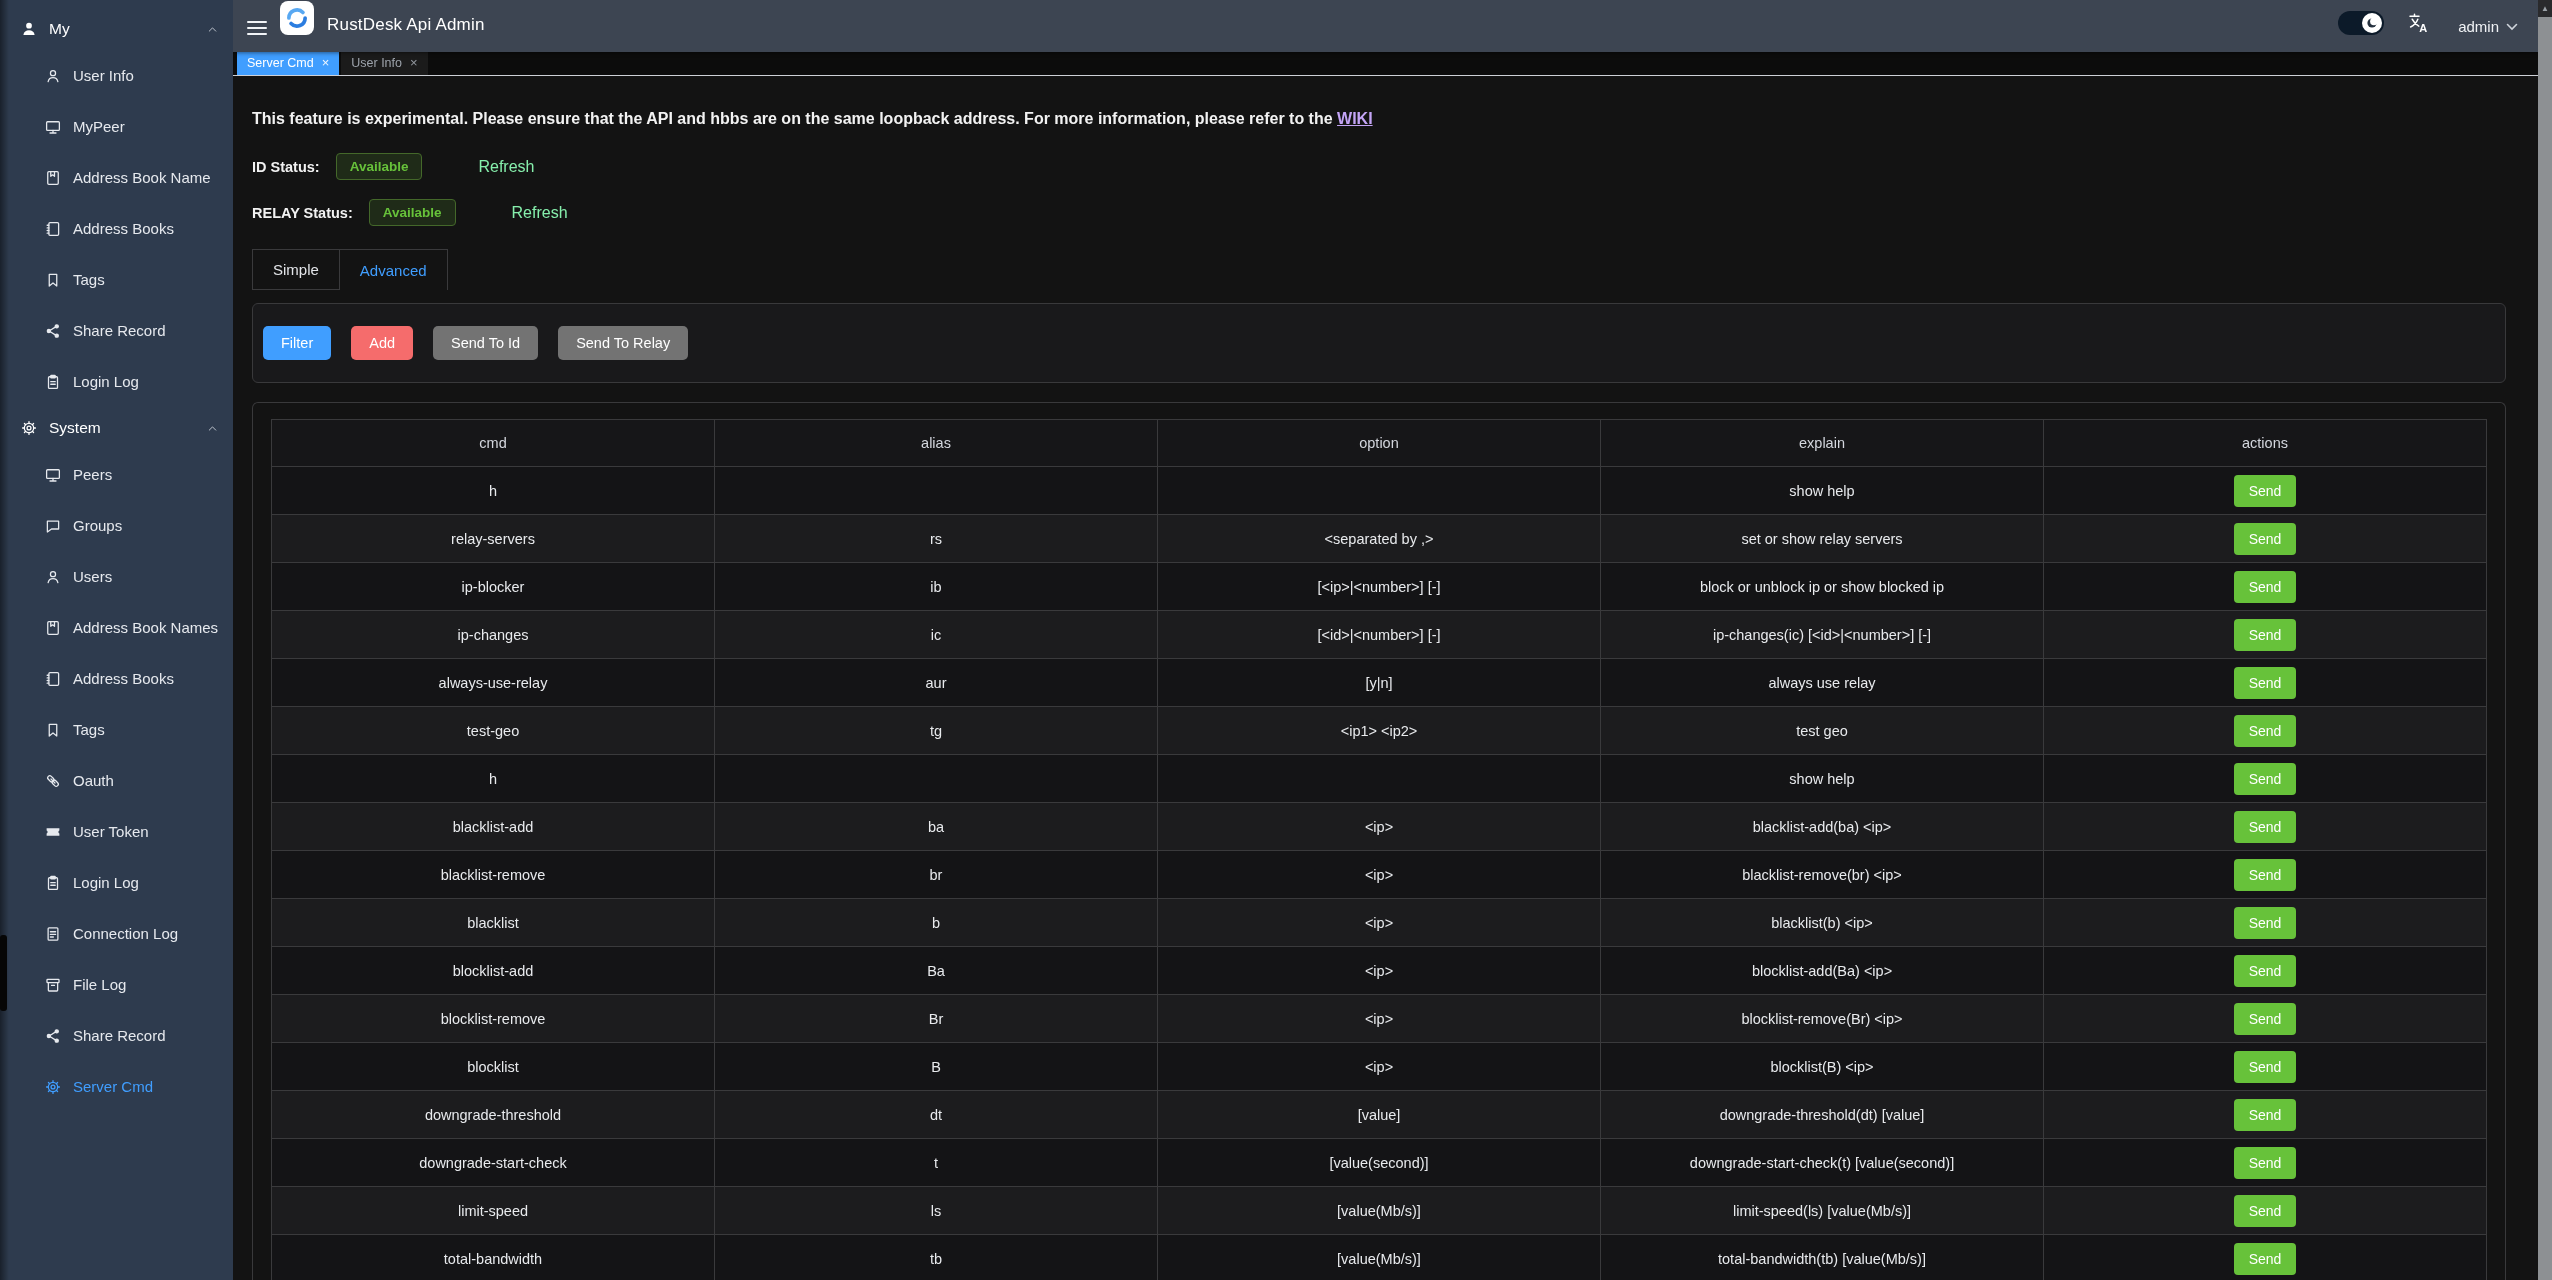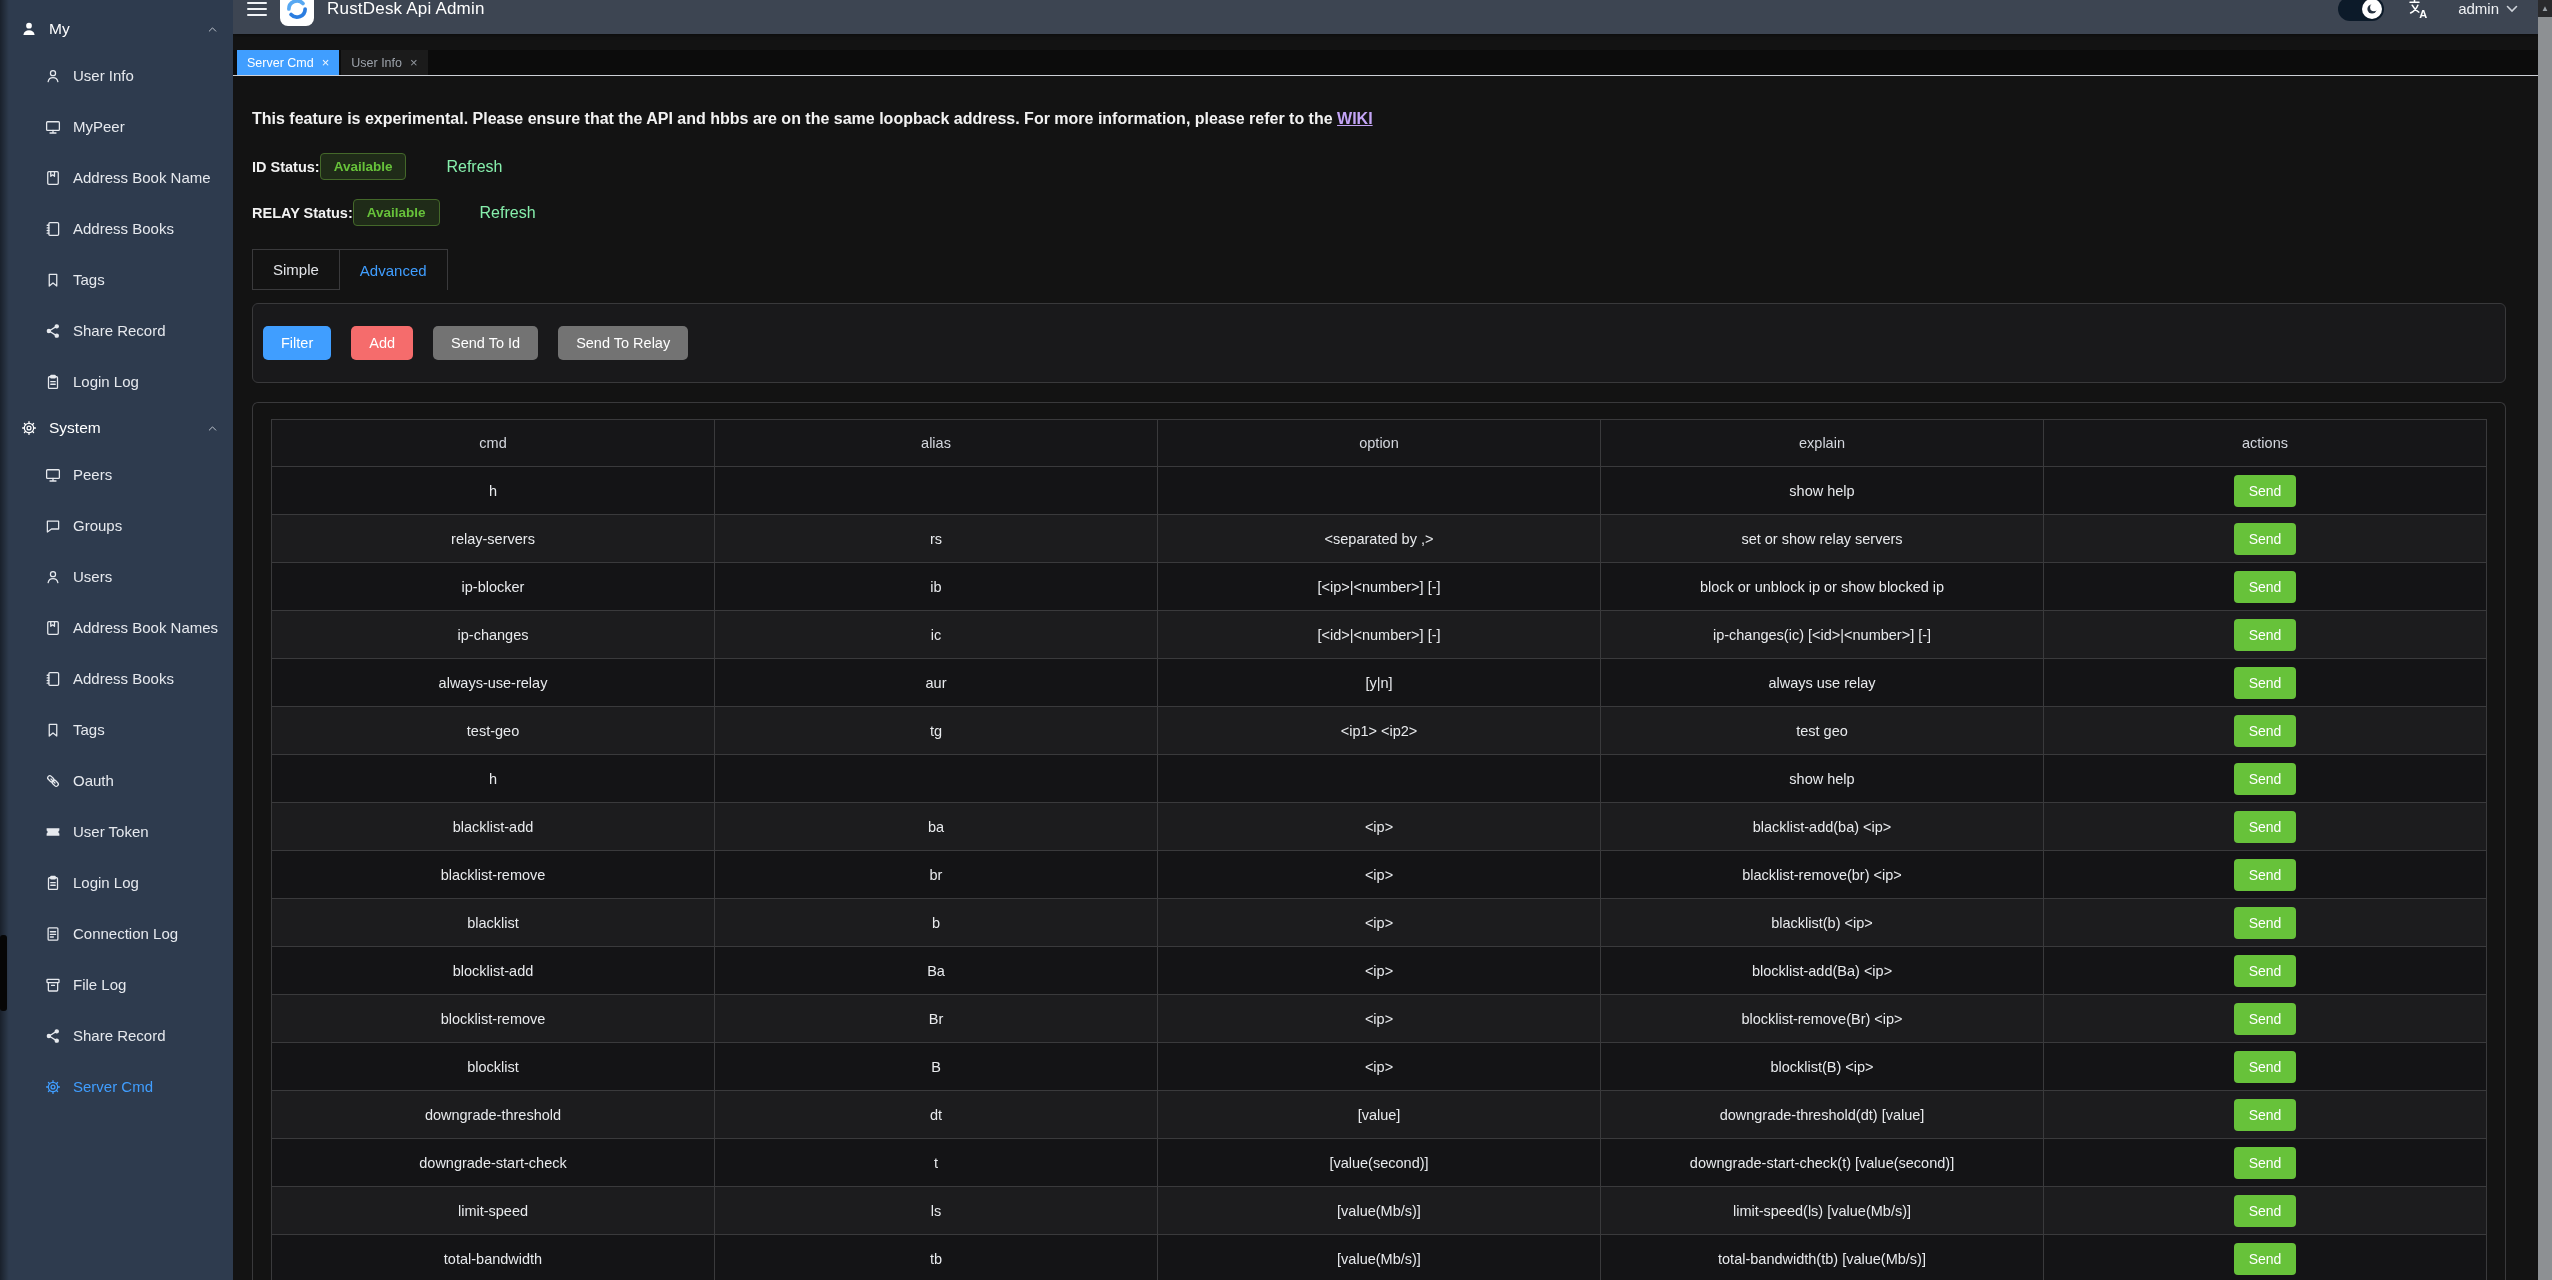--- a/index.html
+++ b/index.html
@@ -20,22 +20,22 @@
   .sb-section { display:flex; align-items:center; height:42px; padding:0 14px 0 20px; gap:11px;
     color:#ffffff; font-size:15.5px; cursor:pointer; }
   .sb-section .sb-chev { margin-left:auto; color:#c7cdd6; }
   .sb-item { display:flex; align-items:center; height:51px; padding-left:44px; gap:11px;
     color:#e6e9ee; font-size:15px; cursor:pointer; }
   .sb-item.active { color:#409eff; }
   .sb-icon { width:18px; height:18px; flex:0 0 18px; }
   .sb-icon svg { width:18px; height:18px; }
 
   
-  #header { position:absolute; left:233px; right:14px; top:0; height:34px; background:#3d4552;
-    display:flex; align-items:center; padding:0 20px 17px 14px; gap:13px; z-index:4;
+  #header { position:absolute; left:233px; right:14px; top:0; height:52px; background:#3d4552;
+    display:flex; align-items:flex-end; padding:0 20px 17px 14px; gap:13px; z-index:4;
     box-shadow:0 1px 4px rgba(0,0,0,.45); }
   #burger { width:20px; height:14px; display:flex; flex-direction:column; justify-content:space-between; cursor:pointer; }
   #burger i { display:block; height:2px; background:#f2f4f7; border-radius:1px; }
   #logo { width:34px; height:34px; background:#ffffff; border-radius:8px; display:flex; align-items:center; justify-content:center; }
   #logo svg { width:26px; height:26px; }
   #app-title { font-size:17px; font-weight:500; color:#ffffff; letter-spacing:.2px; }
   #header .grow { flex:1; }
   #theme-toggle { width:46px; height:24px; border-radius:12px; background:#0c1a29; position:relative; cursor:pointer; }
   #theme-toggle .knob { position:absolute; right:2px; top:2px; width:20px; height:20px; border-radius:50%; background:#ffffff;
     display:flex; align-items:center; justify-content:center; }
@@ -50,21 +50,21 @@
   .otab.active { background:#409eff; color:#ffffff; }
   .otab:not(.active) { background:#1b1b1b; color:#9da3ab; }
   .otab .otab-x { font-size:13px; line-height:1; opacity:.92; }
 
   
   #main { position:absolute; left:233px; right:14px; top:77px; bottom:0; padding:33px 32px 0 19px; overflow:hidden; }
 
   #notice { font-size:16px; font-weight:700; color:#f2f2f2; margin-bottom:25px; }
   #notice a { color:#c3a4f5; text-decoration:underline; cursor:pointer; }
 
-  .status-row { display:flex; align-items:center; margin-bottom:19px; height:27px; }
+  .status-row { display:flex; align-items:center; gap:16px; margin-bottom:19px; height:27px; }
   .status-label { font-size:14.5px; font-weight:700; color:#f2f2f2; }
   .status-badge { font-size:13.5px; font-weight:700; color:#67c23a; background:#1f2b18;
     border:1px solid #44682a; border-radius:4px; padding:5px 13px; }
   .status-refresh { font-size:16px; color:#86efac; cursor:pointer;margin-left:40px; }
 
   #mode-tabs { display:flex; margin-top:23px; }
   .mode-tab { height:41px; padding:0 20px; display:flex; align-items:center; font-size:15px;
     border:1px solid #3a3a3c; background:transparent; color:#e3e5e9; cursor:pointer; }
   .mode-tab.active { color:#409eff; border-bottom:none; margin-left:-1px; }
 

